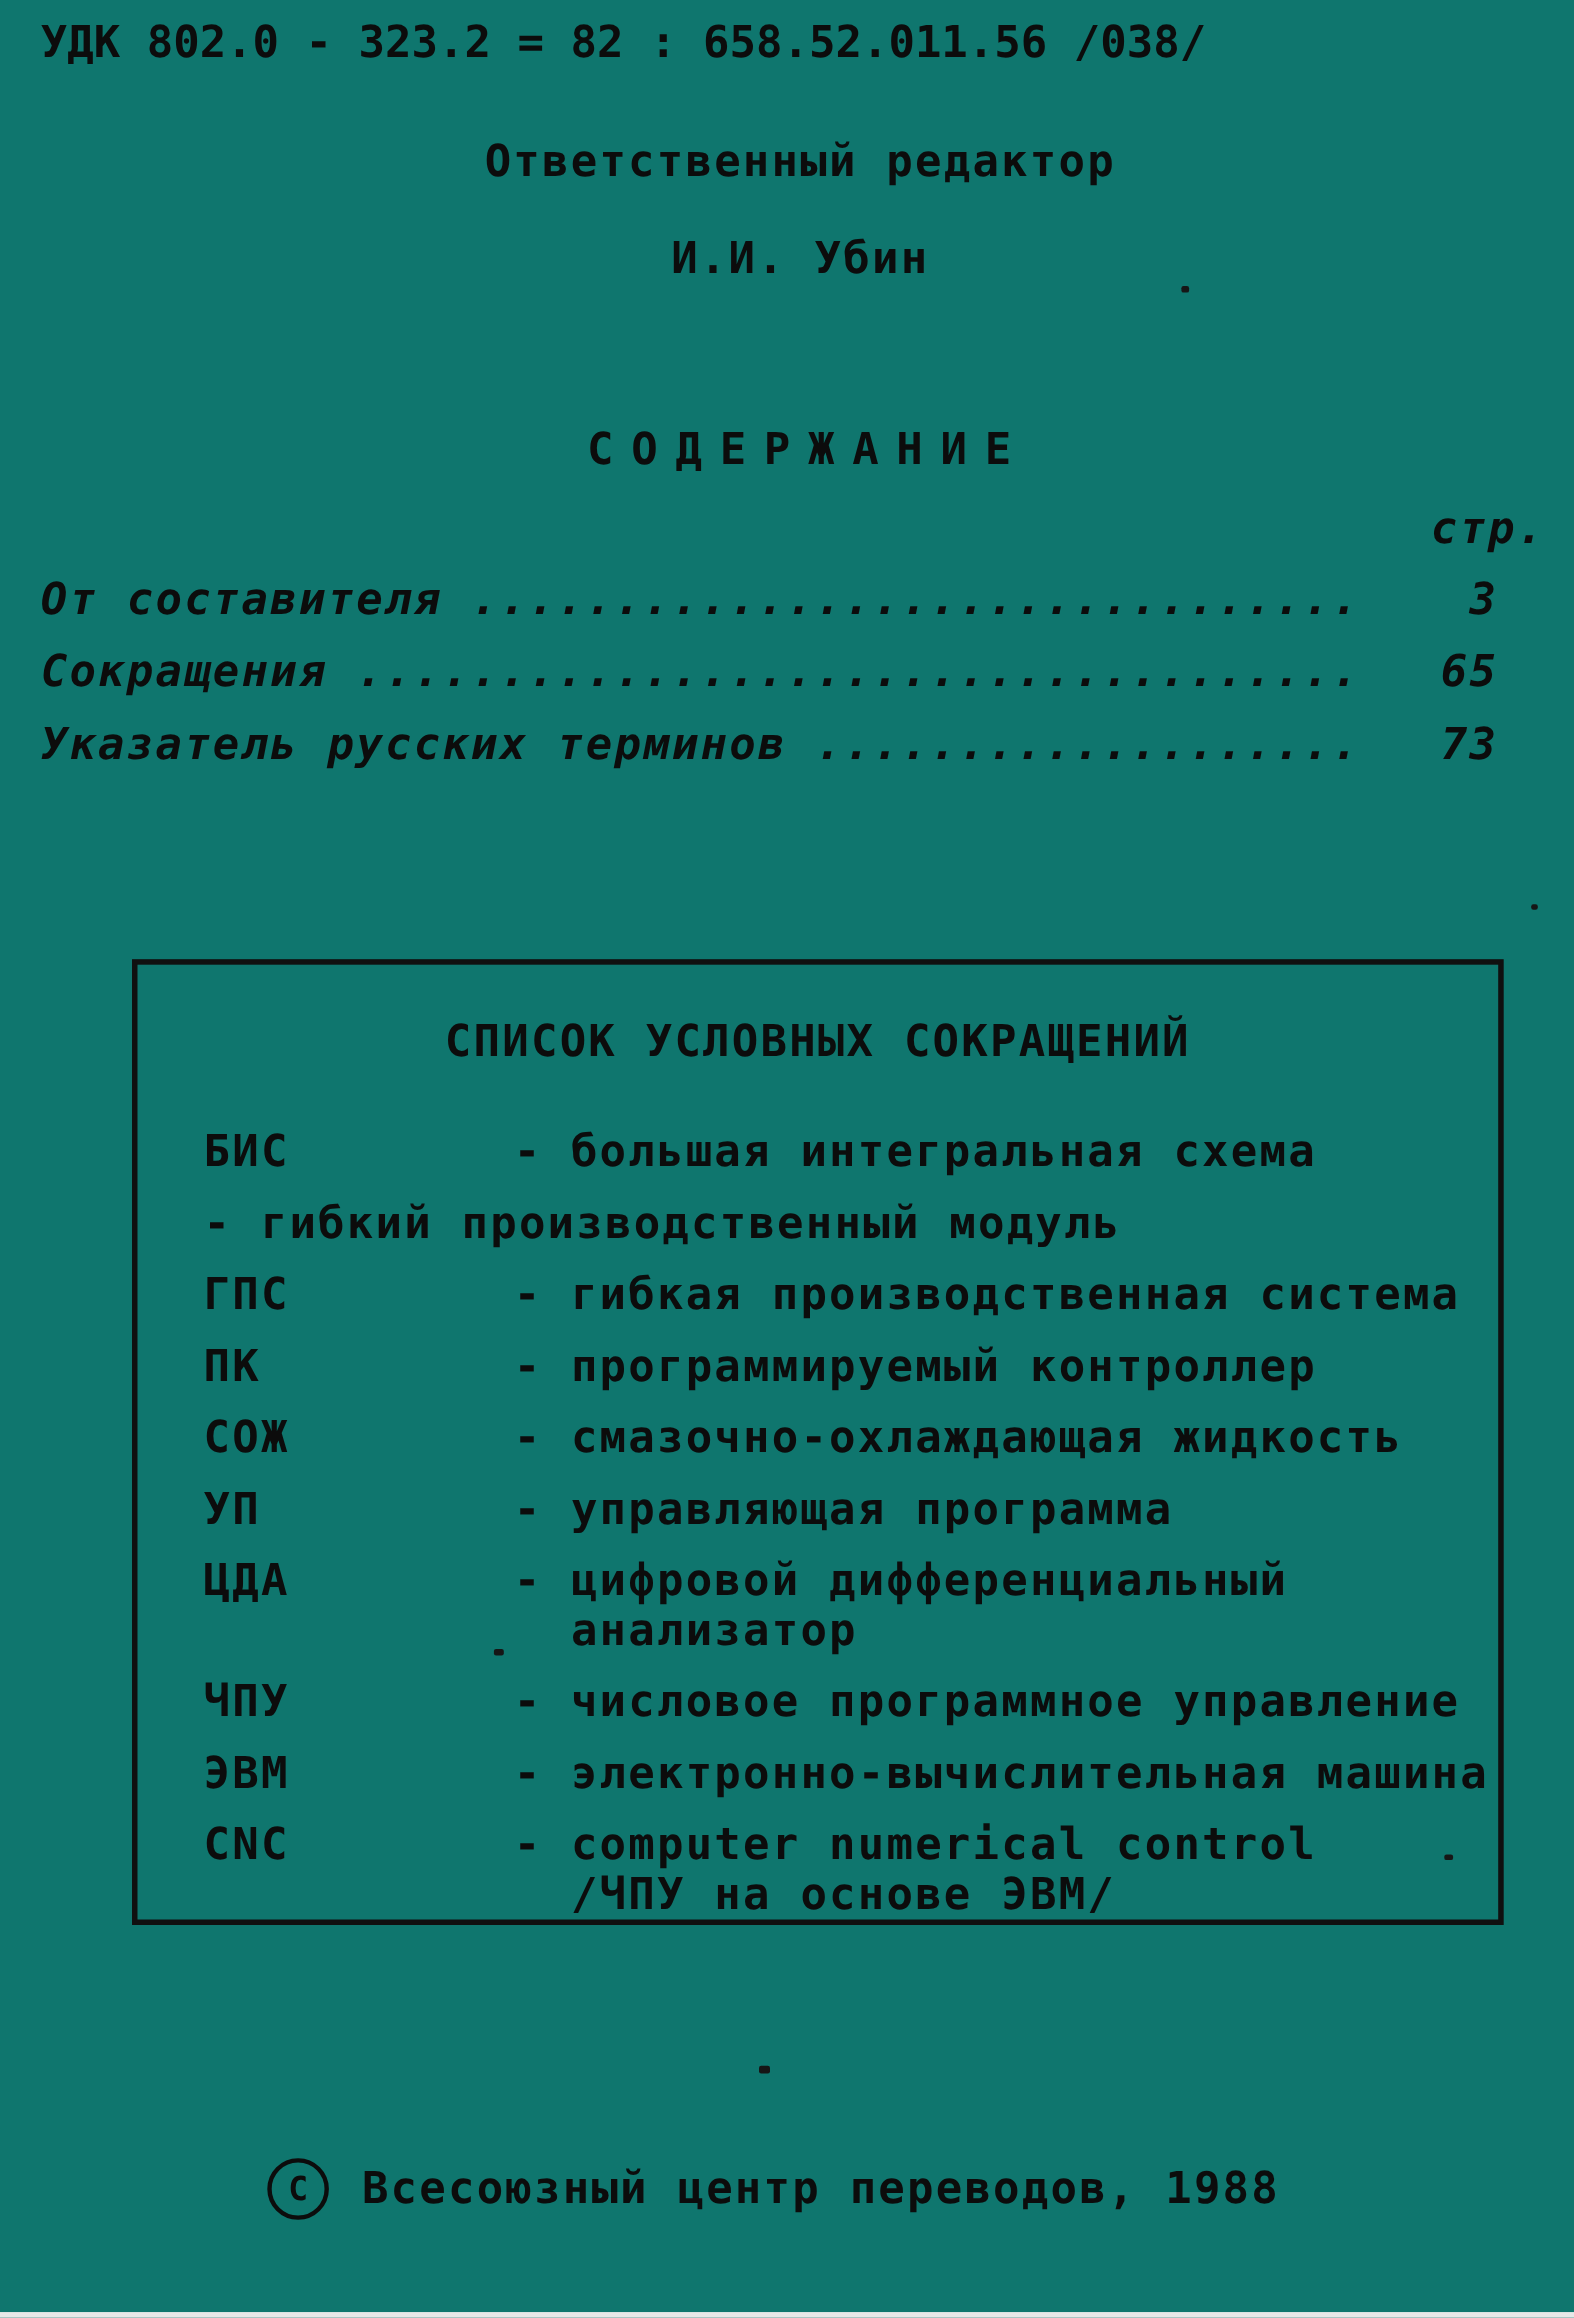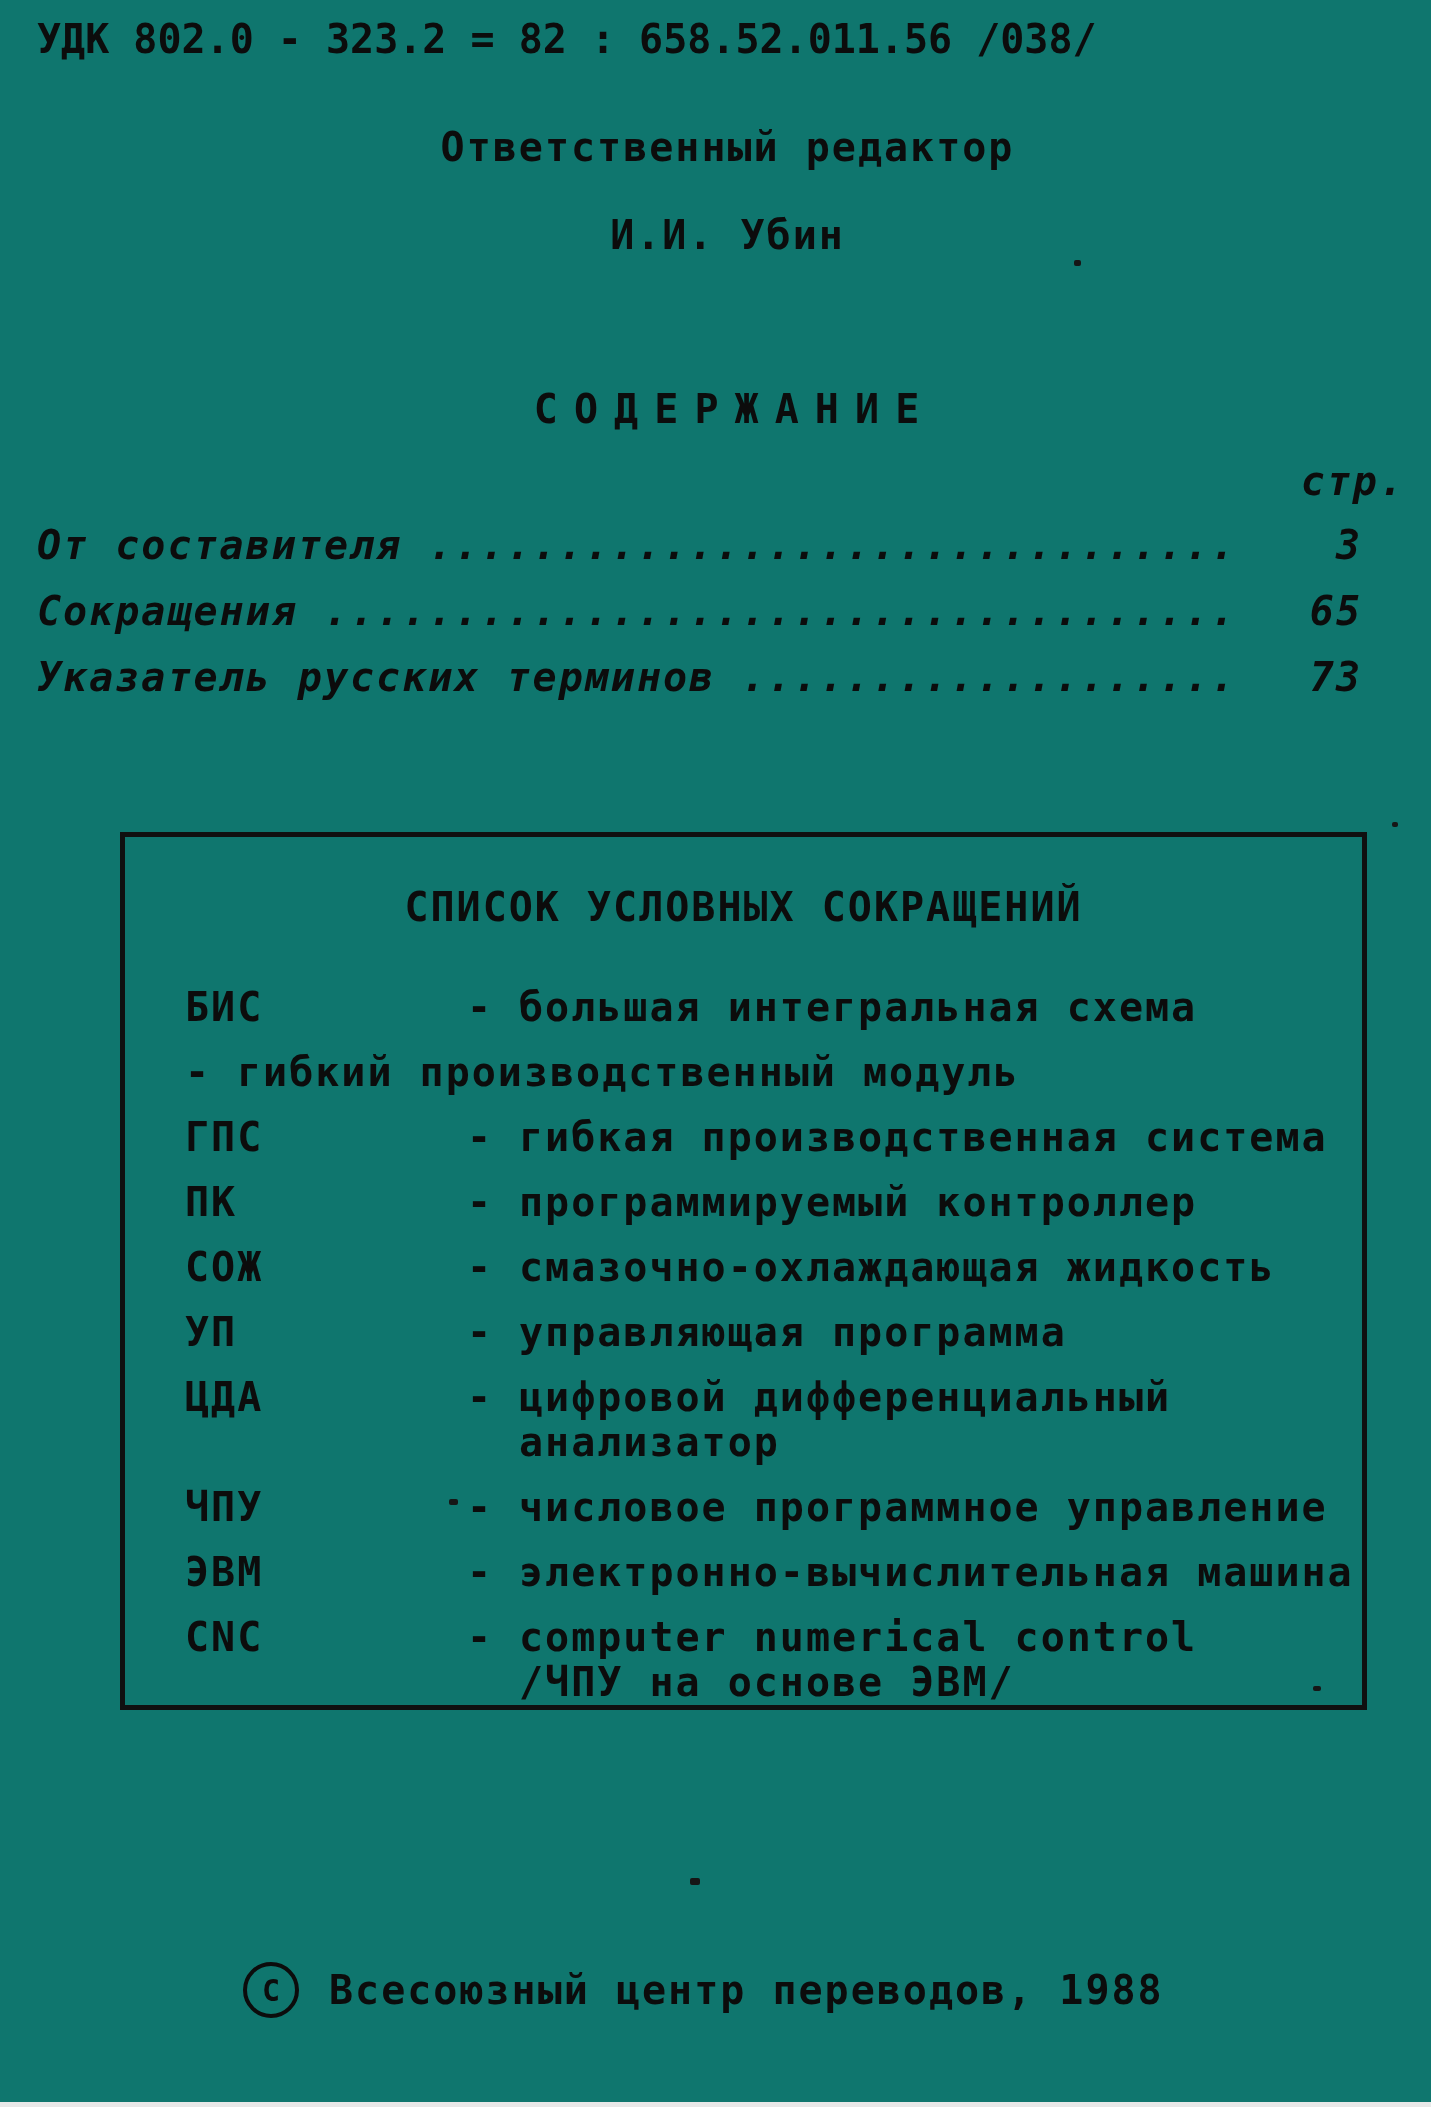--- a/index.html
+++ b/index.html
@@ -54,21 +54,21 @@
     margin-left: 26px;
     overflow: hidden;
   }
   .toc-page {
     margin-left: auto;
     min-width: 76px;
     text-align: right;
   }
   .abbrev-box {
     position: absolute;
-    left: 120px; top: 832px;
+    left: 120px; top: 872px;
     width: 1247px; height: 878px;
     border: 5px solid #101010;
     box-sizing: border-box;
     padding: 48px 0 0 60px;
   }
   .abbrev-title {
     text-align: center;
     line-height: 45px;
     margin: 0 60px 55px 0;
     white-space: nowrap;

